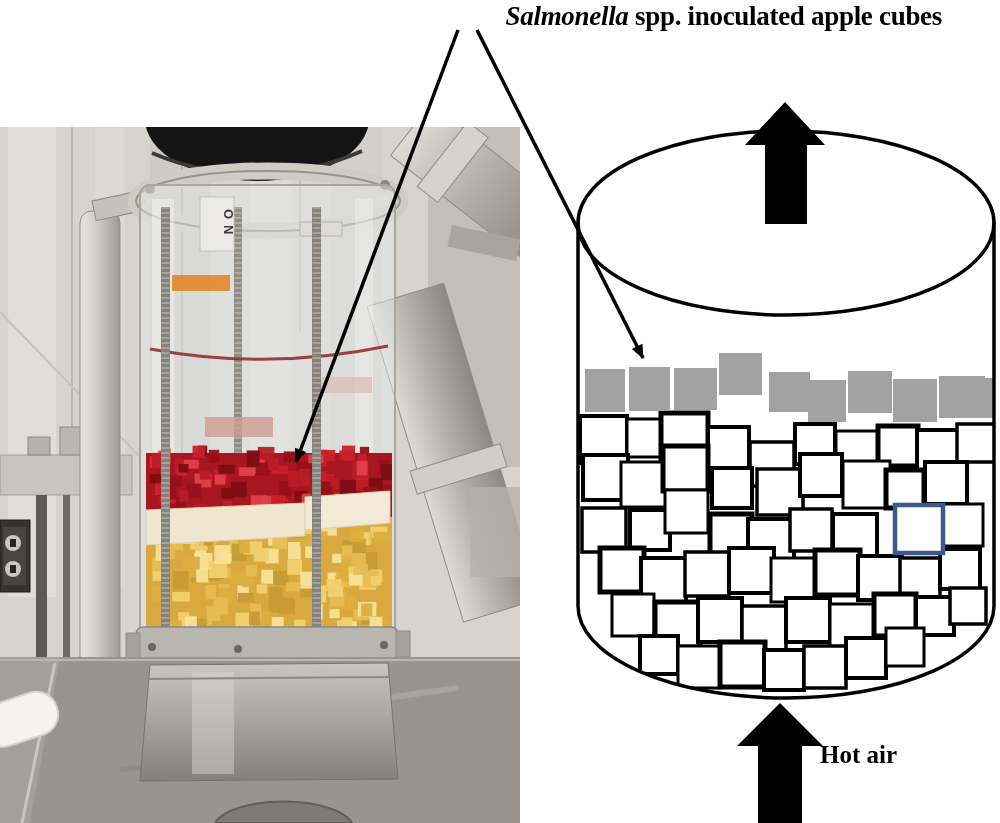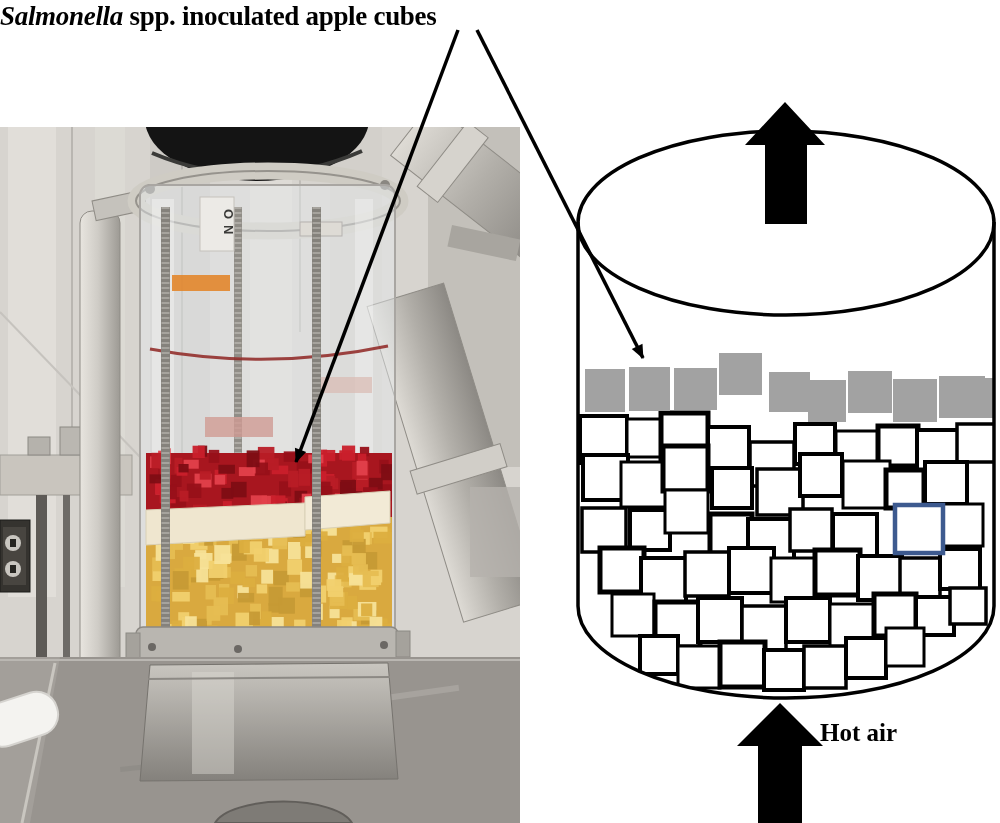--- a/index.html
+++ b/index.html
@@ -1,21 +1,21 @@
 <!DOCTYPE html>
 <html><head>
 <meta charset="utf-8">
 <style>
   html,body{margin:0;padding:0;background:#fff;}
   .stage{position:relative;width:1000px;height:823px;background:#ffffff;overflow:hidden;
          font-family:"Liberation Serif",serif;color:#000;}
-  .fig-title{position:absolute;left:0;top:1px;width:942px;text-align:left;
+  .fig-title{position:absolute;left:0;top:1px;width:942px;text-align:right;
              font-size:27px;font-weight:bold;letter-spacing:-0.3px;white-space:nowrap;}
   .fig-title .it{font-style:italic;}
-  .hot-air{position:absolute;left:820px;top:719px;font-size:25px;font-weight:bold;}
+  .hot-air{position:absolute;left:820px;top:741px;font-size:25px;font-weight:bold;}
   .layer{position:absolute;left:0;top:0;}
   .photo{position:absolute;left:0;top:127px;width:520px;height:696px;}
 </style>
 </head>
 <body>
 
 <div class="stage">
 
   <div class="fig-title"><span class="it">Salmonella</span><span> spp. inoculated apple cubes</span></div>
 

